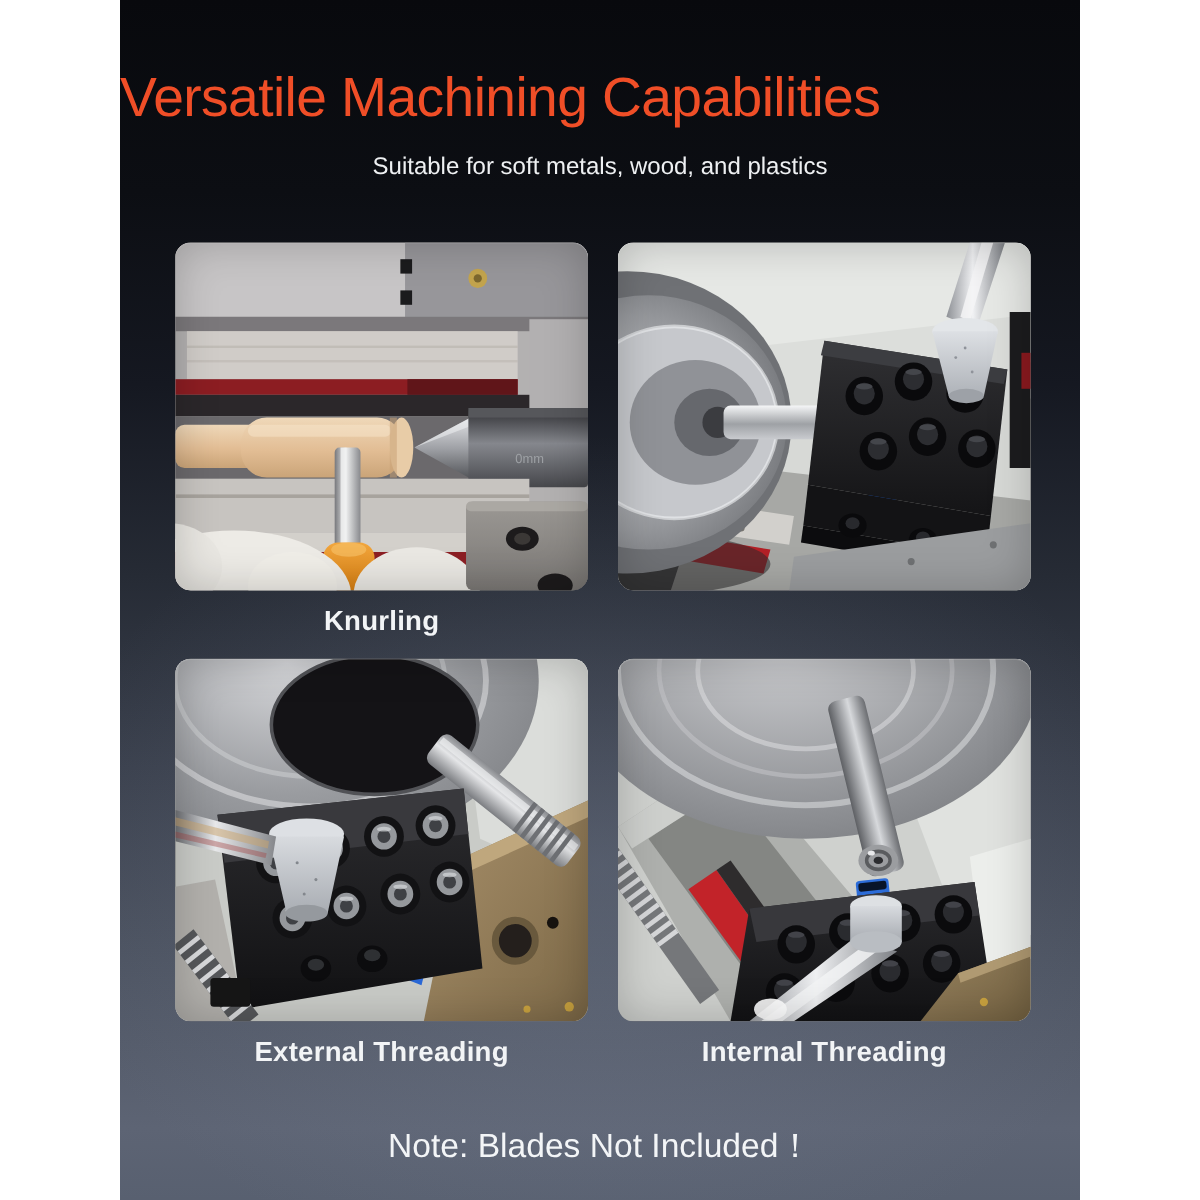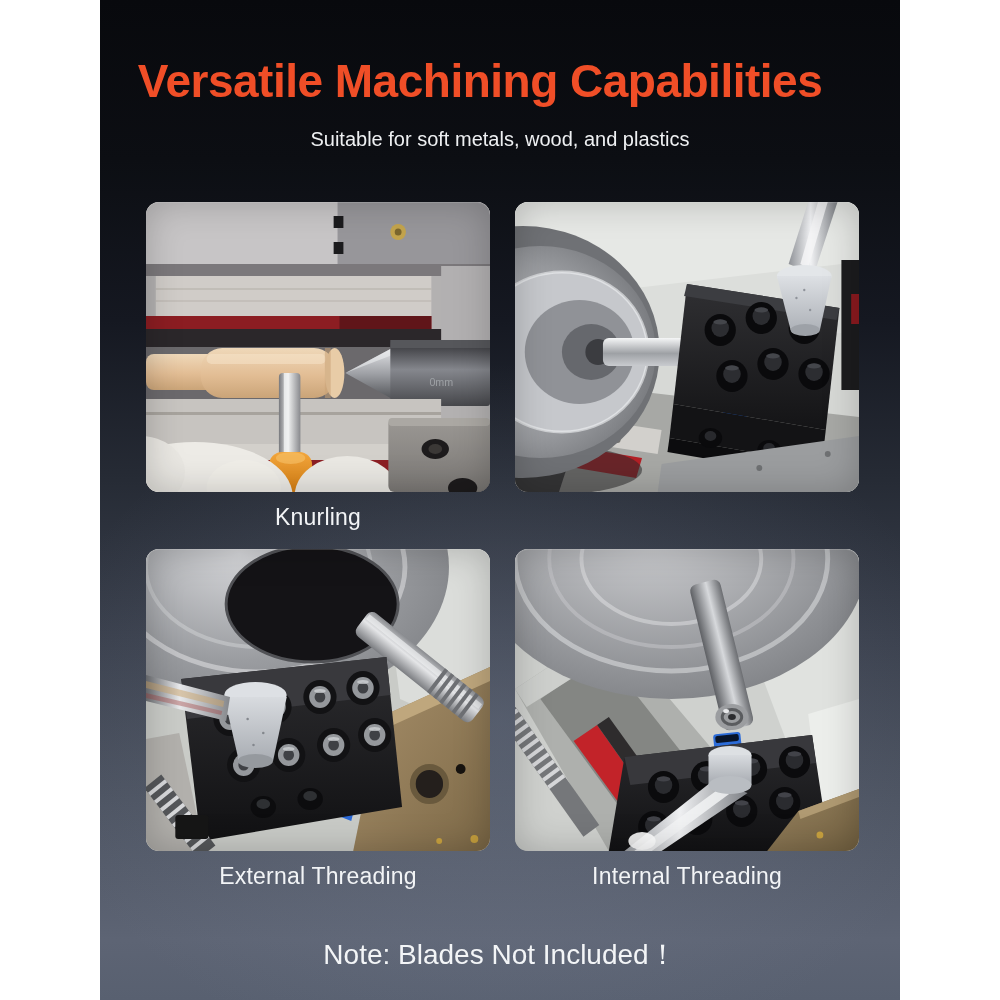--- a/index.html
+++ b/index.html
@@ -5,42 +5,42 @@
   html,body{margin:0;padding:0;}
   body{width:1000px;height:1000px;background:#ffffff;font-family:"Liberation Sans",sans-serif;}
   .canvas{position:relative;width:1000px;height:1000px;background:#ffffff;overflow:hidden;}
   .panel{
     position:absolute;left:100px;top:0;width:800px;height:1000px;
     background:
       radial-gradient(90% 55% at 50% 72%, rgba(134,143,163,0.28), rgba(0,0,0,0) 65%),
       linear-gradient(180deg,#08090d 0%,#0c0e13 16%,#151821 32%,#262b35 48%,#3a404d 64%,#4d5462 80%,#5d6474 94%,#586070 100%);
   }
   .title{
-    position:absolute;left:0;top:57px;width:760px;text-align:center;
-    font-size:46px;font-weight:700;letter-spacing:-0.5px;color:#F04E27;line-height:1.05;
+    position:absolute;left:0;top:57px;width:760px;text-align:left;
+    font-size:46px;font-weight:400;letter-spacing:-0.5px;color:#F04E27;line-height:1.05;
   }
   .subtitle{
     position:absolute;left:0;top:128px;width:800px;text-align:center;
     font-size:20px;font-weight:400;color:#EEF0F2;
   }
   .photo{
     position:absolute;border-radius:13px;overflow:hidden;background:#777;
   }
   .photo svg{display:block;width:100%;height:100%;}
   .photo::after{
     content:"";position:absolute;inset:0;border-radius:13px;
     box-shadow:inset 0 0 36px rgba(0,0,0,0.22), inset 0 1px 0 rgba(255,255,255,0.18);
     pointer-events:none;
   }
   .ph1{left:46px;top:202px;width:344px;height:290px;}
   .ph2{left:415px;top:202px;width:344px;height:290px;}
   .ph3{left:46px;top:549px;width:344px;height:302px;}
   .ph4{left:415px;top:549px;width:344px;height:302px;}
   .caption{
-    position:absolute;width:344px;text-align:center;font-size:23px;color:#F2F4F6;letter-spacing:0.2px;
+    position:absolute;width:344px;text-align:center;font-size:23px;color:#F2F4F6;letter-spacing:0.2px;font-weight:bold;
   }
   .cap1{left:46px;top:504px;}
   .cap2{left:415px;top:504px;}
   .cap3{left:46px;top:863px;}
   .cap4{left:415px;top:863px;}
   .note{
     position:absolute;left:0;top:936px;width:800px;text-align:center;
     font-size:28px;color:#F3F5F7;
   }
 </style>

